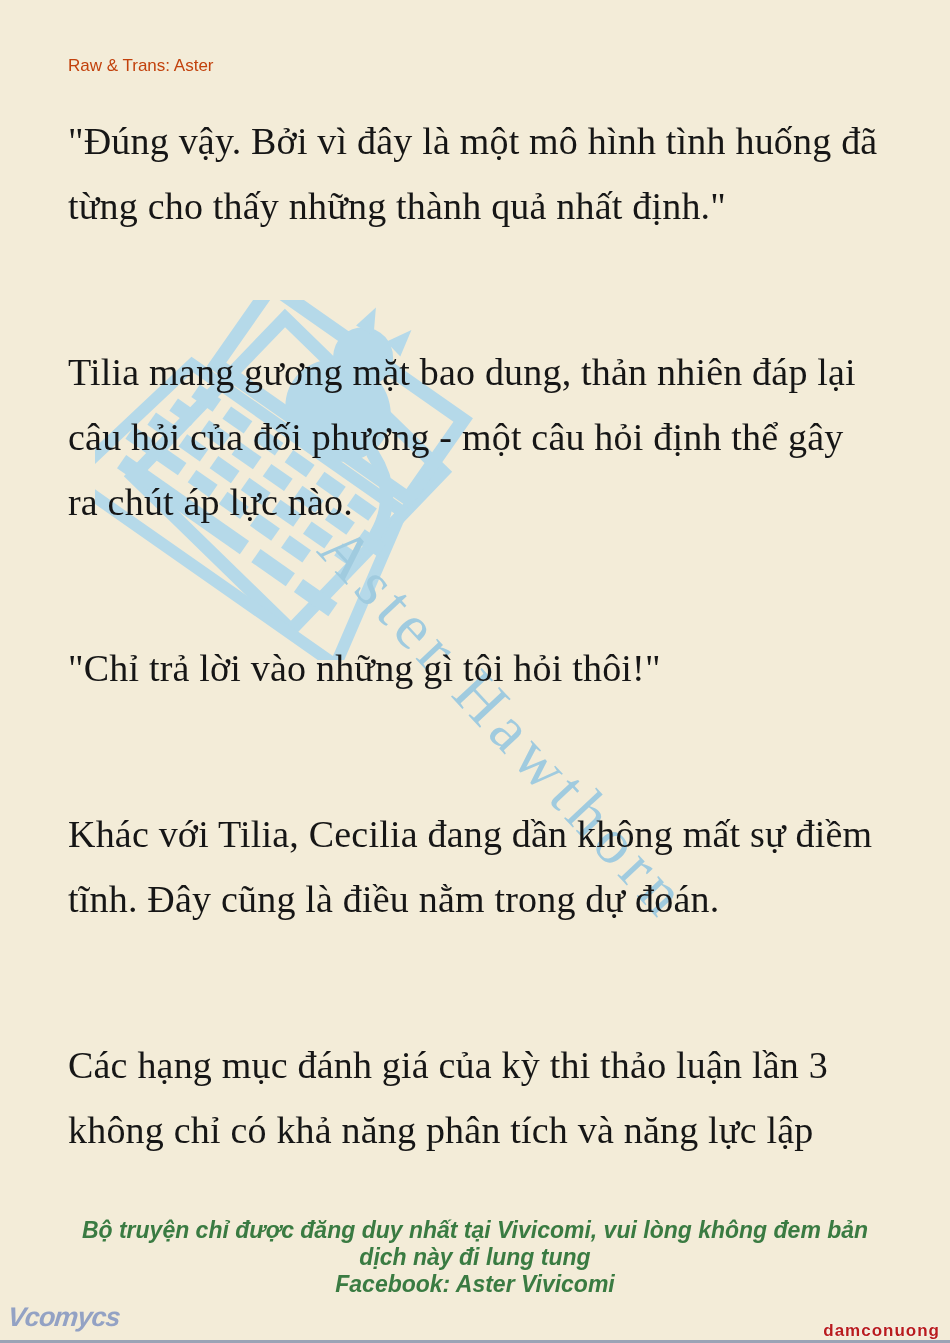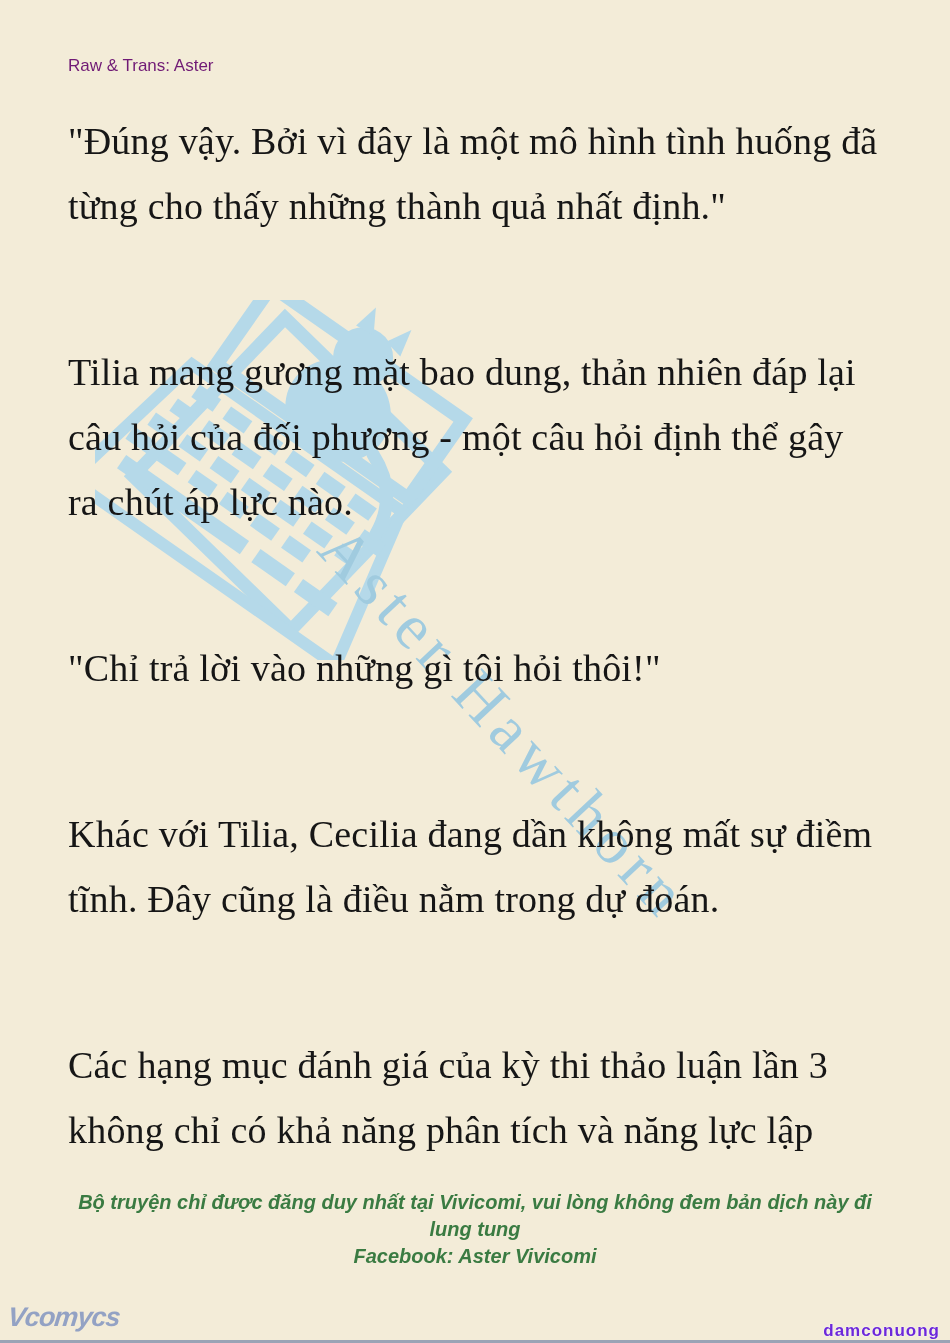--- a/index.html
+++ b/index.html
@@ -40,40 +40,40 @@
   
   .page-inner {
     position: relative;
     z-index: 1;
     padding: 55px 68px 0 68px;
   }
   .credit {
     font-family: "Liberation Sans", "DejaVu Sans", sans-serif;
     font-size: 17px;
     line-height: 22px;
-    color: #701a75;
+    color: #c2410c;
     margin: 0 0 32px 0;
   }
   .para {
     font-size: 38px;
     line-height: 65px;
     color: #161616;
     margin: 0 0 101px 0;
     white-space: pre-line;
     letter-spacing: 0.2px;
   }
   .para:last-of-type { margin-bottom: 0; }
 
   .footer {
-    margin-top: 26px;
+    margin-top: 54px;
     text-align: center;
     font-family: "Liberation Sans", "DejaVu Sans", sans-serif;
     font-style: italic;
     font-weight: bold;
-    font-size: 20px;
+    font-size: 23px;
     line-height: 27px;
     color: #3a7b42;
   }
 
   
   .vcomycs {
     position: absolute;
     left: 8px;
     top: 1302px;
     z-index: 2;
@@ -87,21 +87,21 @@
   }
   .damconuong {
     position: absolute;
     right: 10px;
     top: 1321px;
     z-index: 2;
     font-family: "Liberation Sans", "DejaVu Sans", sans-serif;
     font-weight: bold;
     font-size: 17px;
     letter-spacing: 1px;
-    color: #6d28d9;
+    color: #b91c1c;
     text-shadow: 0 0 2px #f6f9ff, 0 0 1px #ffffff;
   }
   .bottom-bar {
     position: absolute;
     left: 0;
     bottom: 0;
     width: 100%;
     height: 3px;
     background: #9aa3b5;
     z-index: 3;

